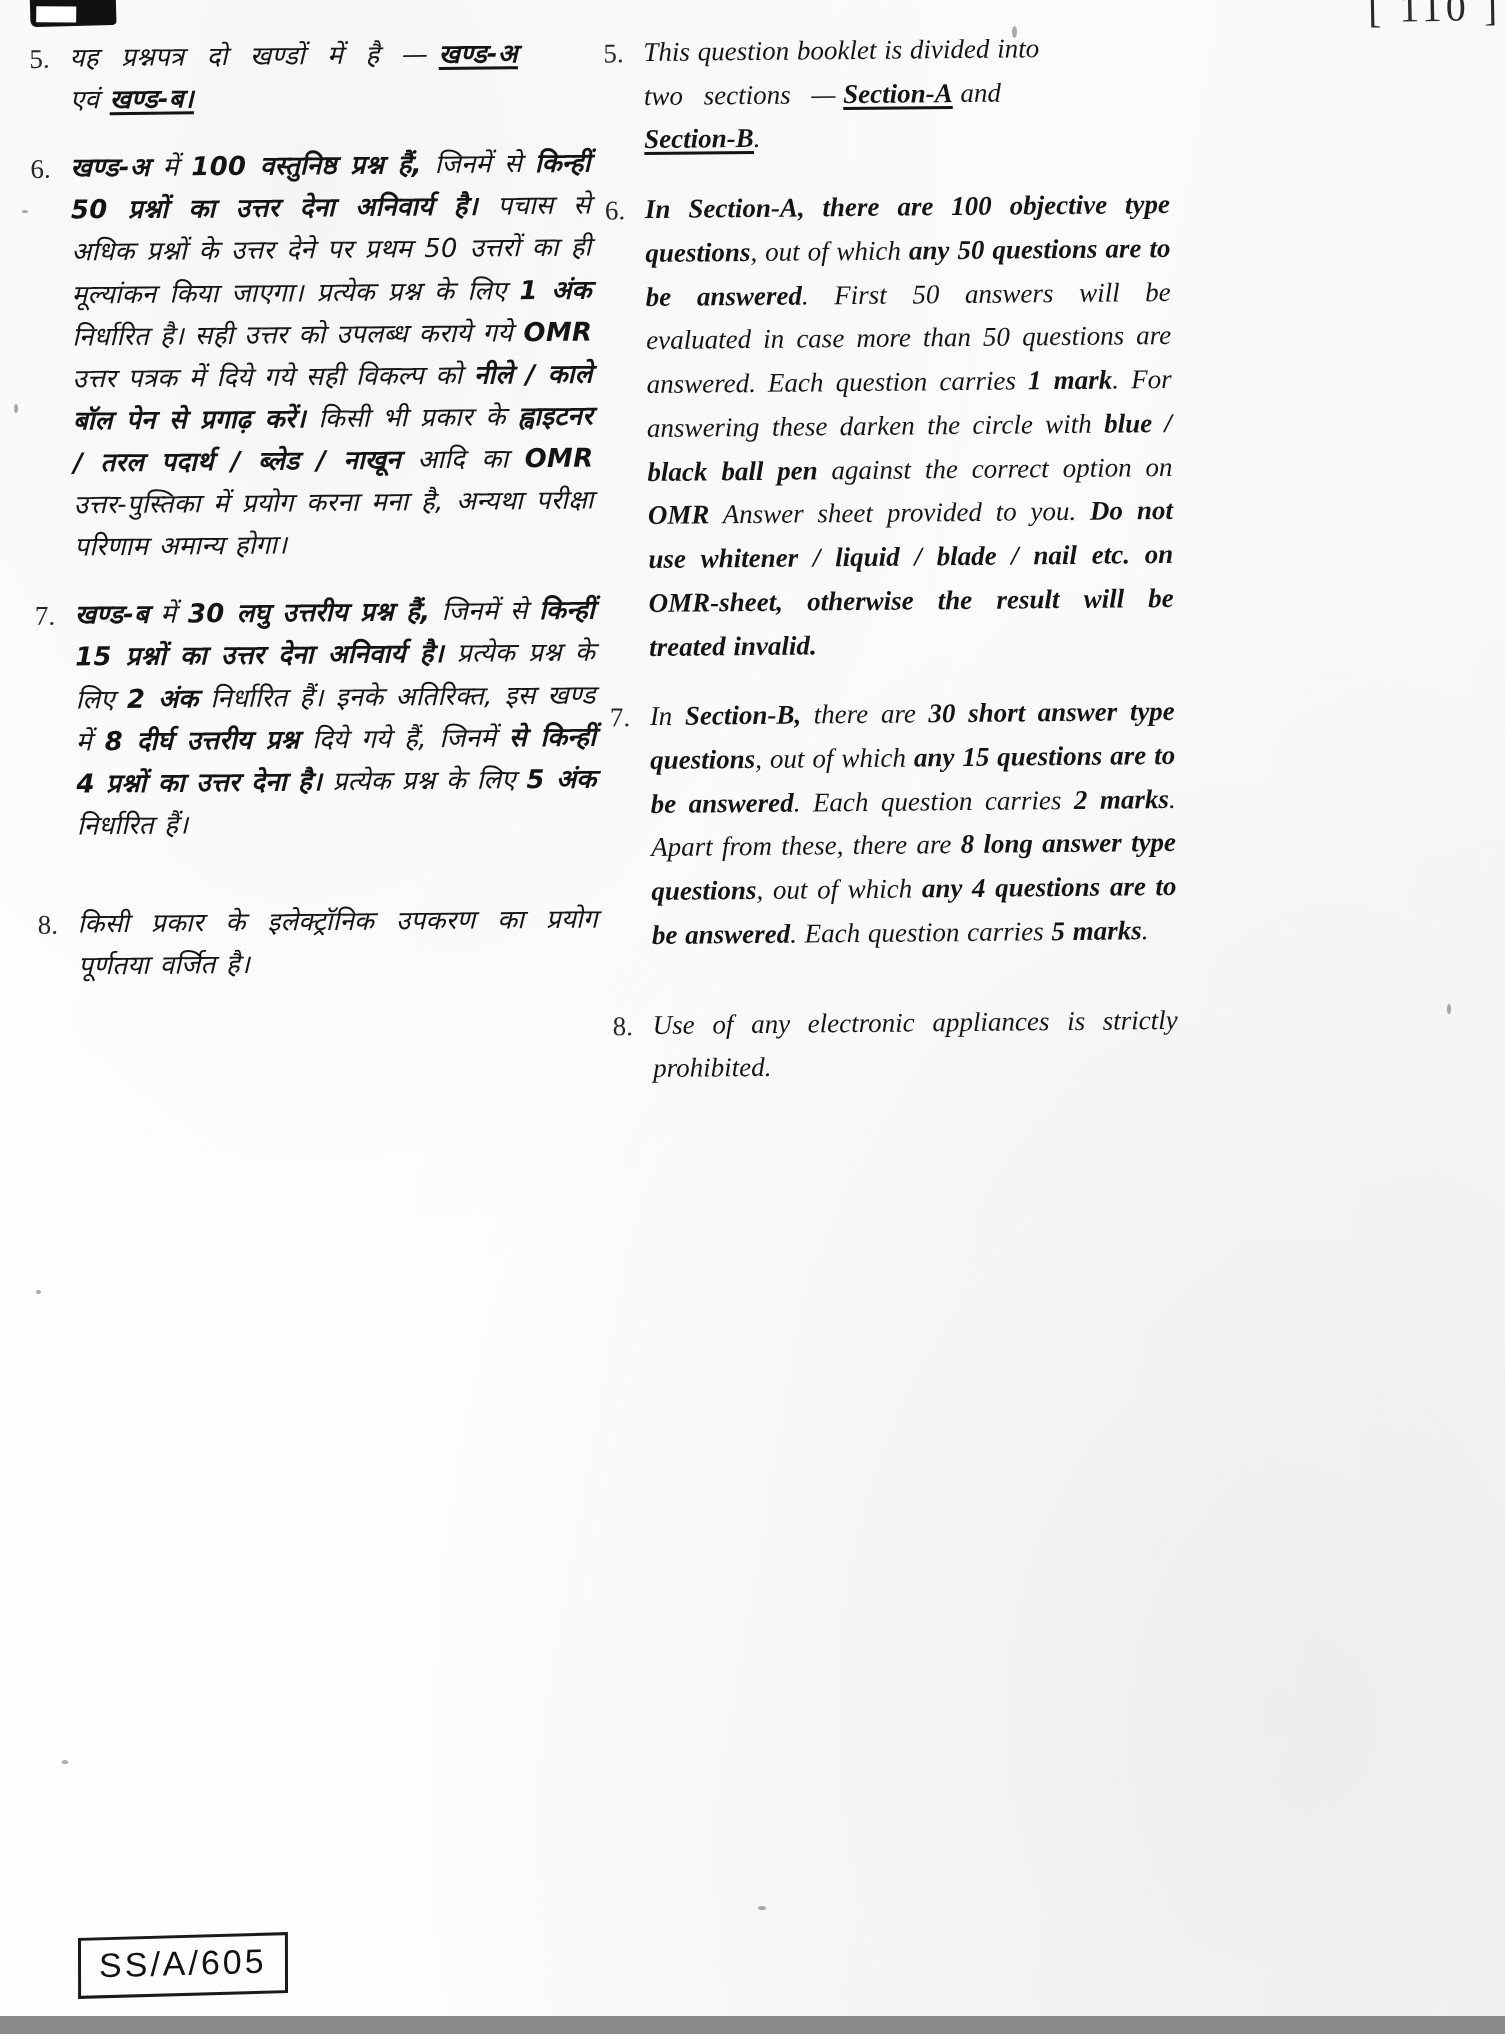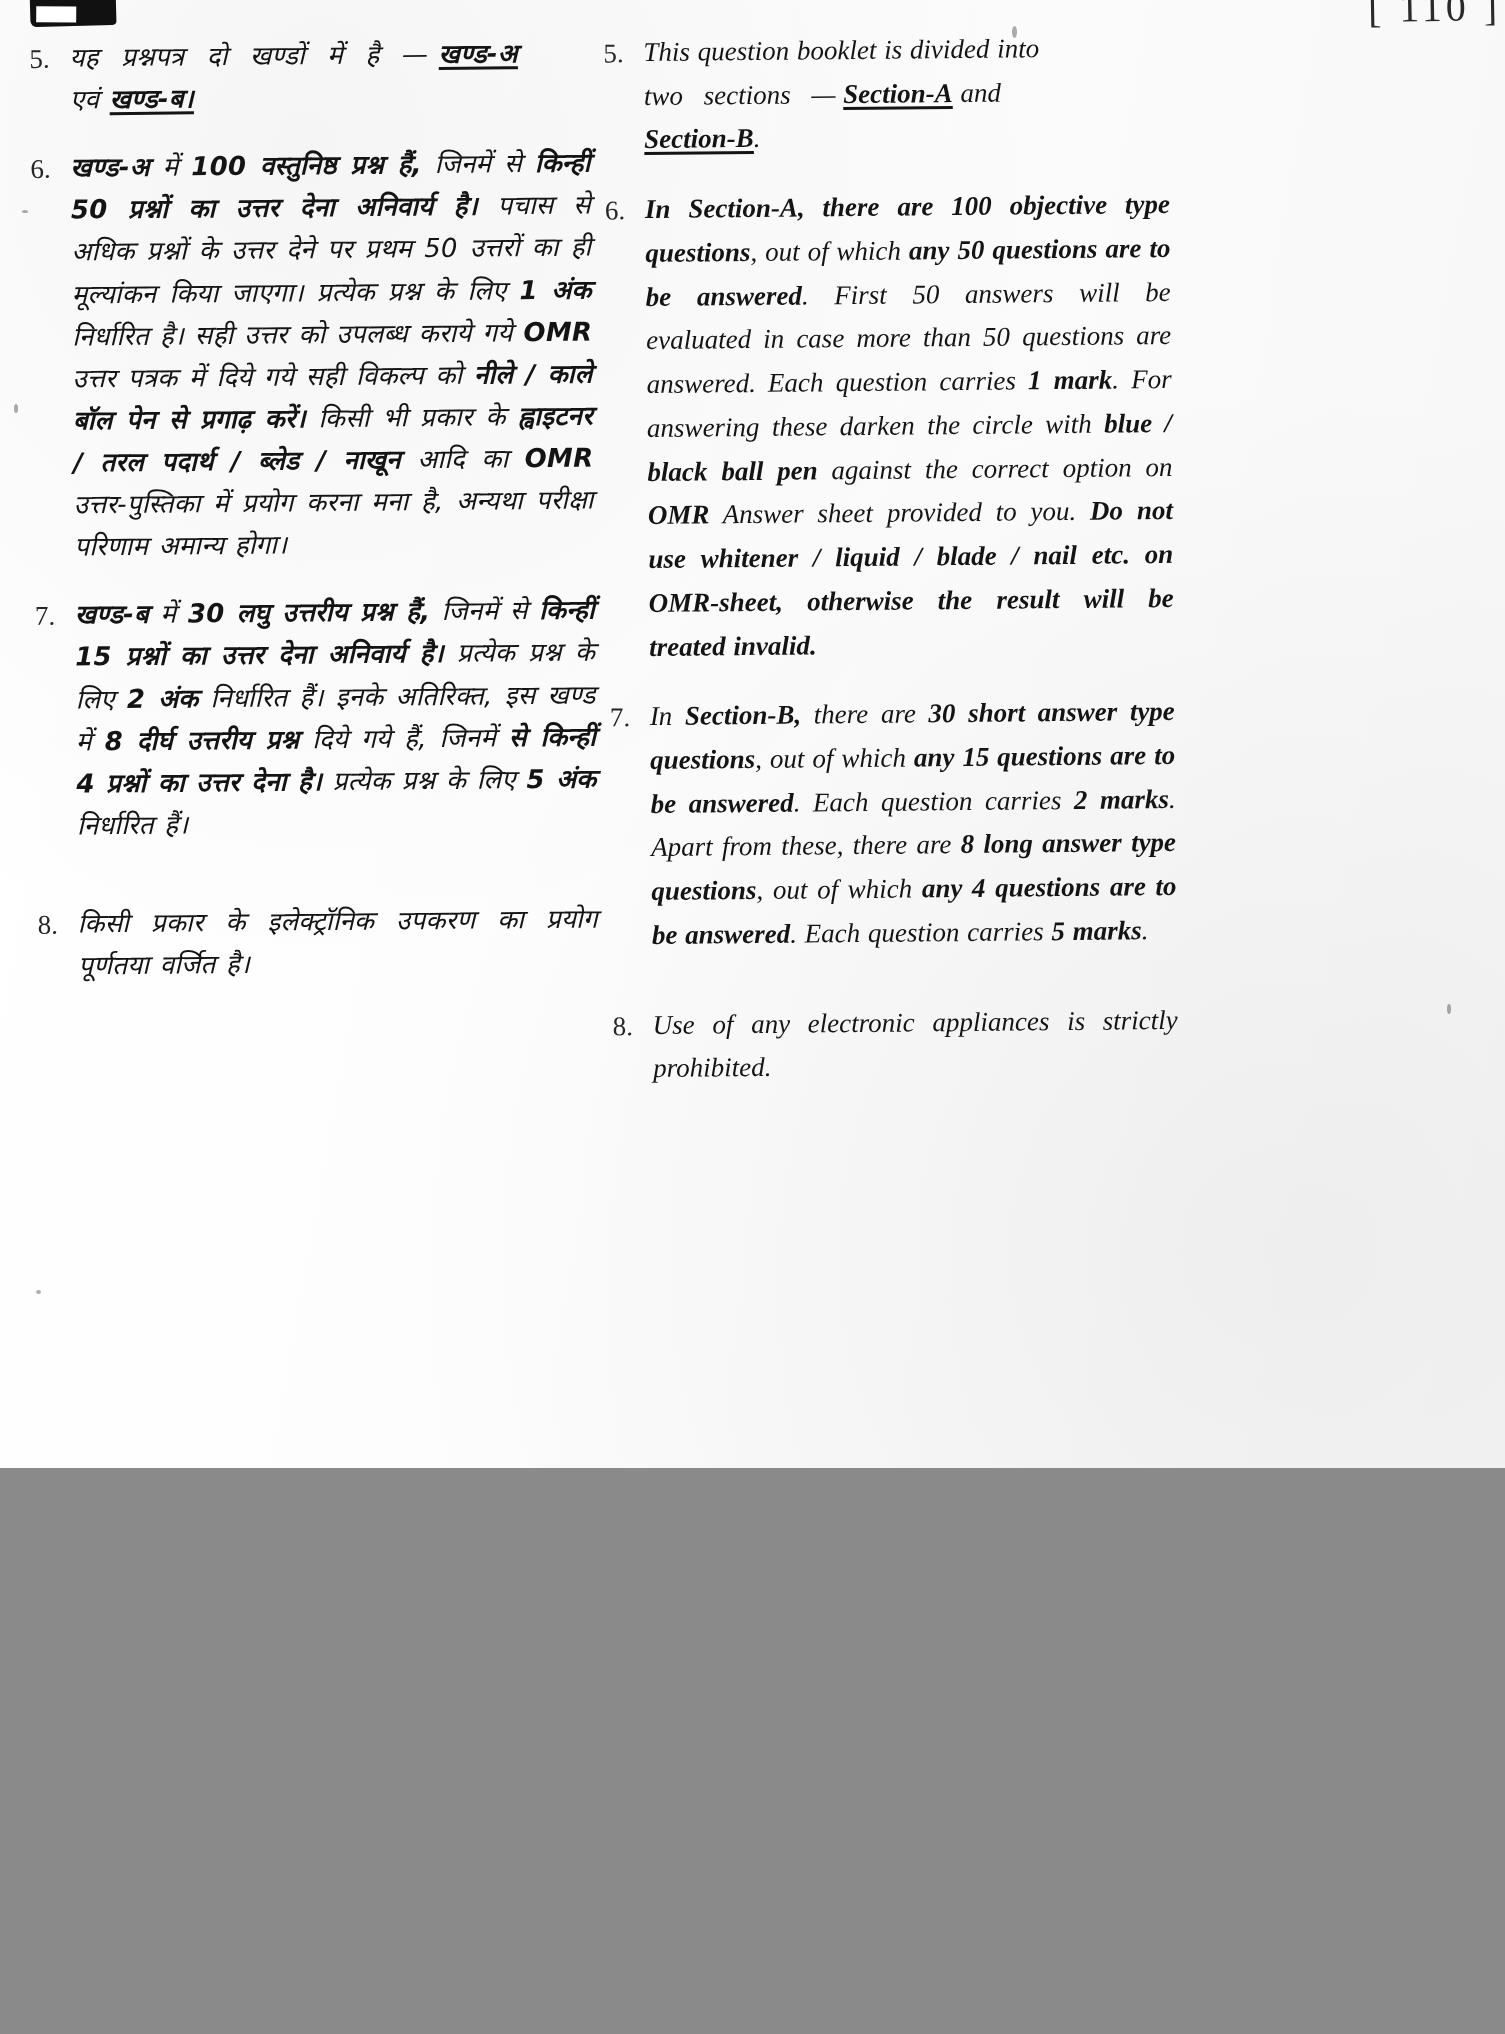--- a/index.html
+++ b/index.html
@@ -4,21 +4,21 @@
 <title>Scanned Exam Instructions Page</title>
 <style>
   html, body {
     margin: 0;
     padding: 0;
     background: #8a8a8a;
   }
   .page {
     position: relative;
     width: 1505px;
-    height: 1468px;
+    height: 2016px;
     background: #ffffff;
     overflow: hidden;
     font-family: "Liberation Serif", "DejaVu Serif", serif;
     color: #1b1b1b;
     
     background-image:
       radial-gradient(ellipse at 20% 10%, rgba(0,0,0,0.035) 0%, rgba(0,0,0,0) 45%),
       radial-gradient(ellipse at 85% 85%, rgba(0,0,0,0.045) 0%, rgba(0,0,0,0) 50%),
       linear-gradient(100deg, #ffffff 0%, #fdfdfd 40%, #f7f7f7 100%);
   }

